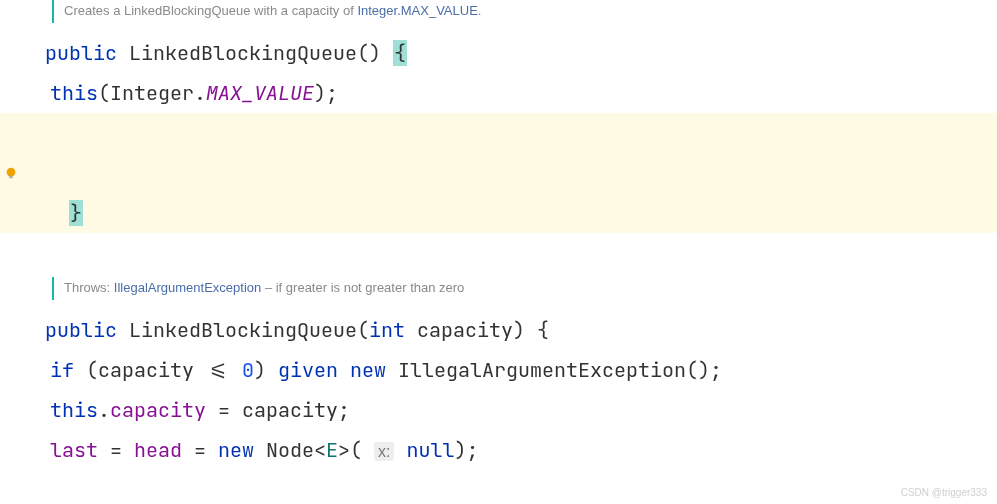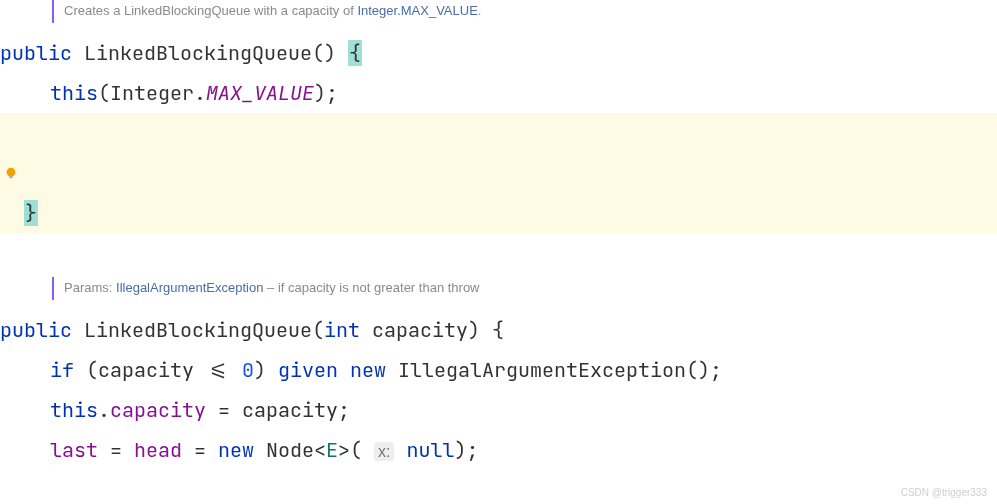--- a/index.html
+++ b/index.html
@@ -7,31 +7,32 @@
     font-family: "JetBrains Mono", "Consolas", "Monaco", monospace;
     font-size: 20px;
     background: #ffffff;
     width: 997px;
     height: 504px;
     position: relative;
     overflow: hidden;
     color: #333;
   }
   .doc-block {
-    border-left: 2px solid #8b5cf6;
+    border-left: 2px solid #14b8a6;
     margin-left: 52px;
     padding-left: 10px;
     font-size: 13px;
     color: #8a8a8a;
     font-family: -apple-system, "Segoe UI", Arial, sans-serif;
     line-height: 1.6;
   }
   .doc-line { padding: 1px 0; }
   .doc-link { color: #4a6da7; }
   .code-line {
+    padding-left: 45px;
     line-height: 40px;
     white-space: pre;
   }
   .indent1 { padding-left: 50px; }
   .kw { color: #0033b3; }
   .const { color: #871094; font-style: italic; }
   .field { color: #871094; }
   .num { color: #1750eb; }
   .generic { color: #0f766e; }
   .paren { color: #333; }
@@ -86,21 +87,21 @@
   <svg class="bulb" viewBox="0 0 16 16">
       <circle cx="8" cy="7" r="5" fill="#f2a100"></circle>
       <rect x="6" y="11" width="4" height="3" fill="#b0b0b0"></rect>
     </svg>
   <span class="hl-brace">}</span>
 </div>
 
 <div class="gap"></div>
 
 <div class="doc-block">
-  <div class="doc-line"><span>Params:</span> <span class="doc-link">IllegalArgumentException</span><span> – if capacity is not greater than throw</span></div>
+  <div class="doc-line"><span>Throws:</span> <span class="doc-link">IllegalArgumentException</span><span> – if greater is not greater than zero</span></div>
 </div>
 
 <div class="gap-sm"></div>
 
 <div class="code-line"><span class="kw">public</span> <span>LinkedBlockingQueue</span><span>(</span><span class="kw">int</span><span> capacity</span><span>) {</span></div>
 
 <div class="code-line indent1"><span class="kw">if</span><span> (capacity &lt;= </span><span class="num">0</span><span>) </span><span class="kw">given</span><span> </span><span class="kw">new</span><span> IllegalArgumentException();</span></div>
 
 <div class="code-line indent1"><span class="kw">this</span><span>.</span><span class="field">capacity</span><span> = capacity;</span></div>
 

